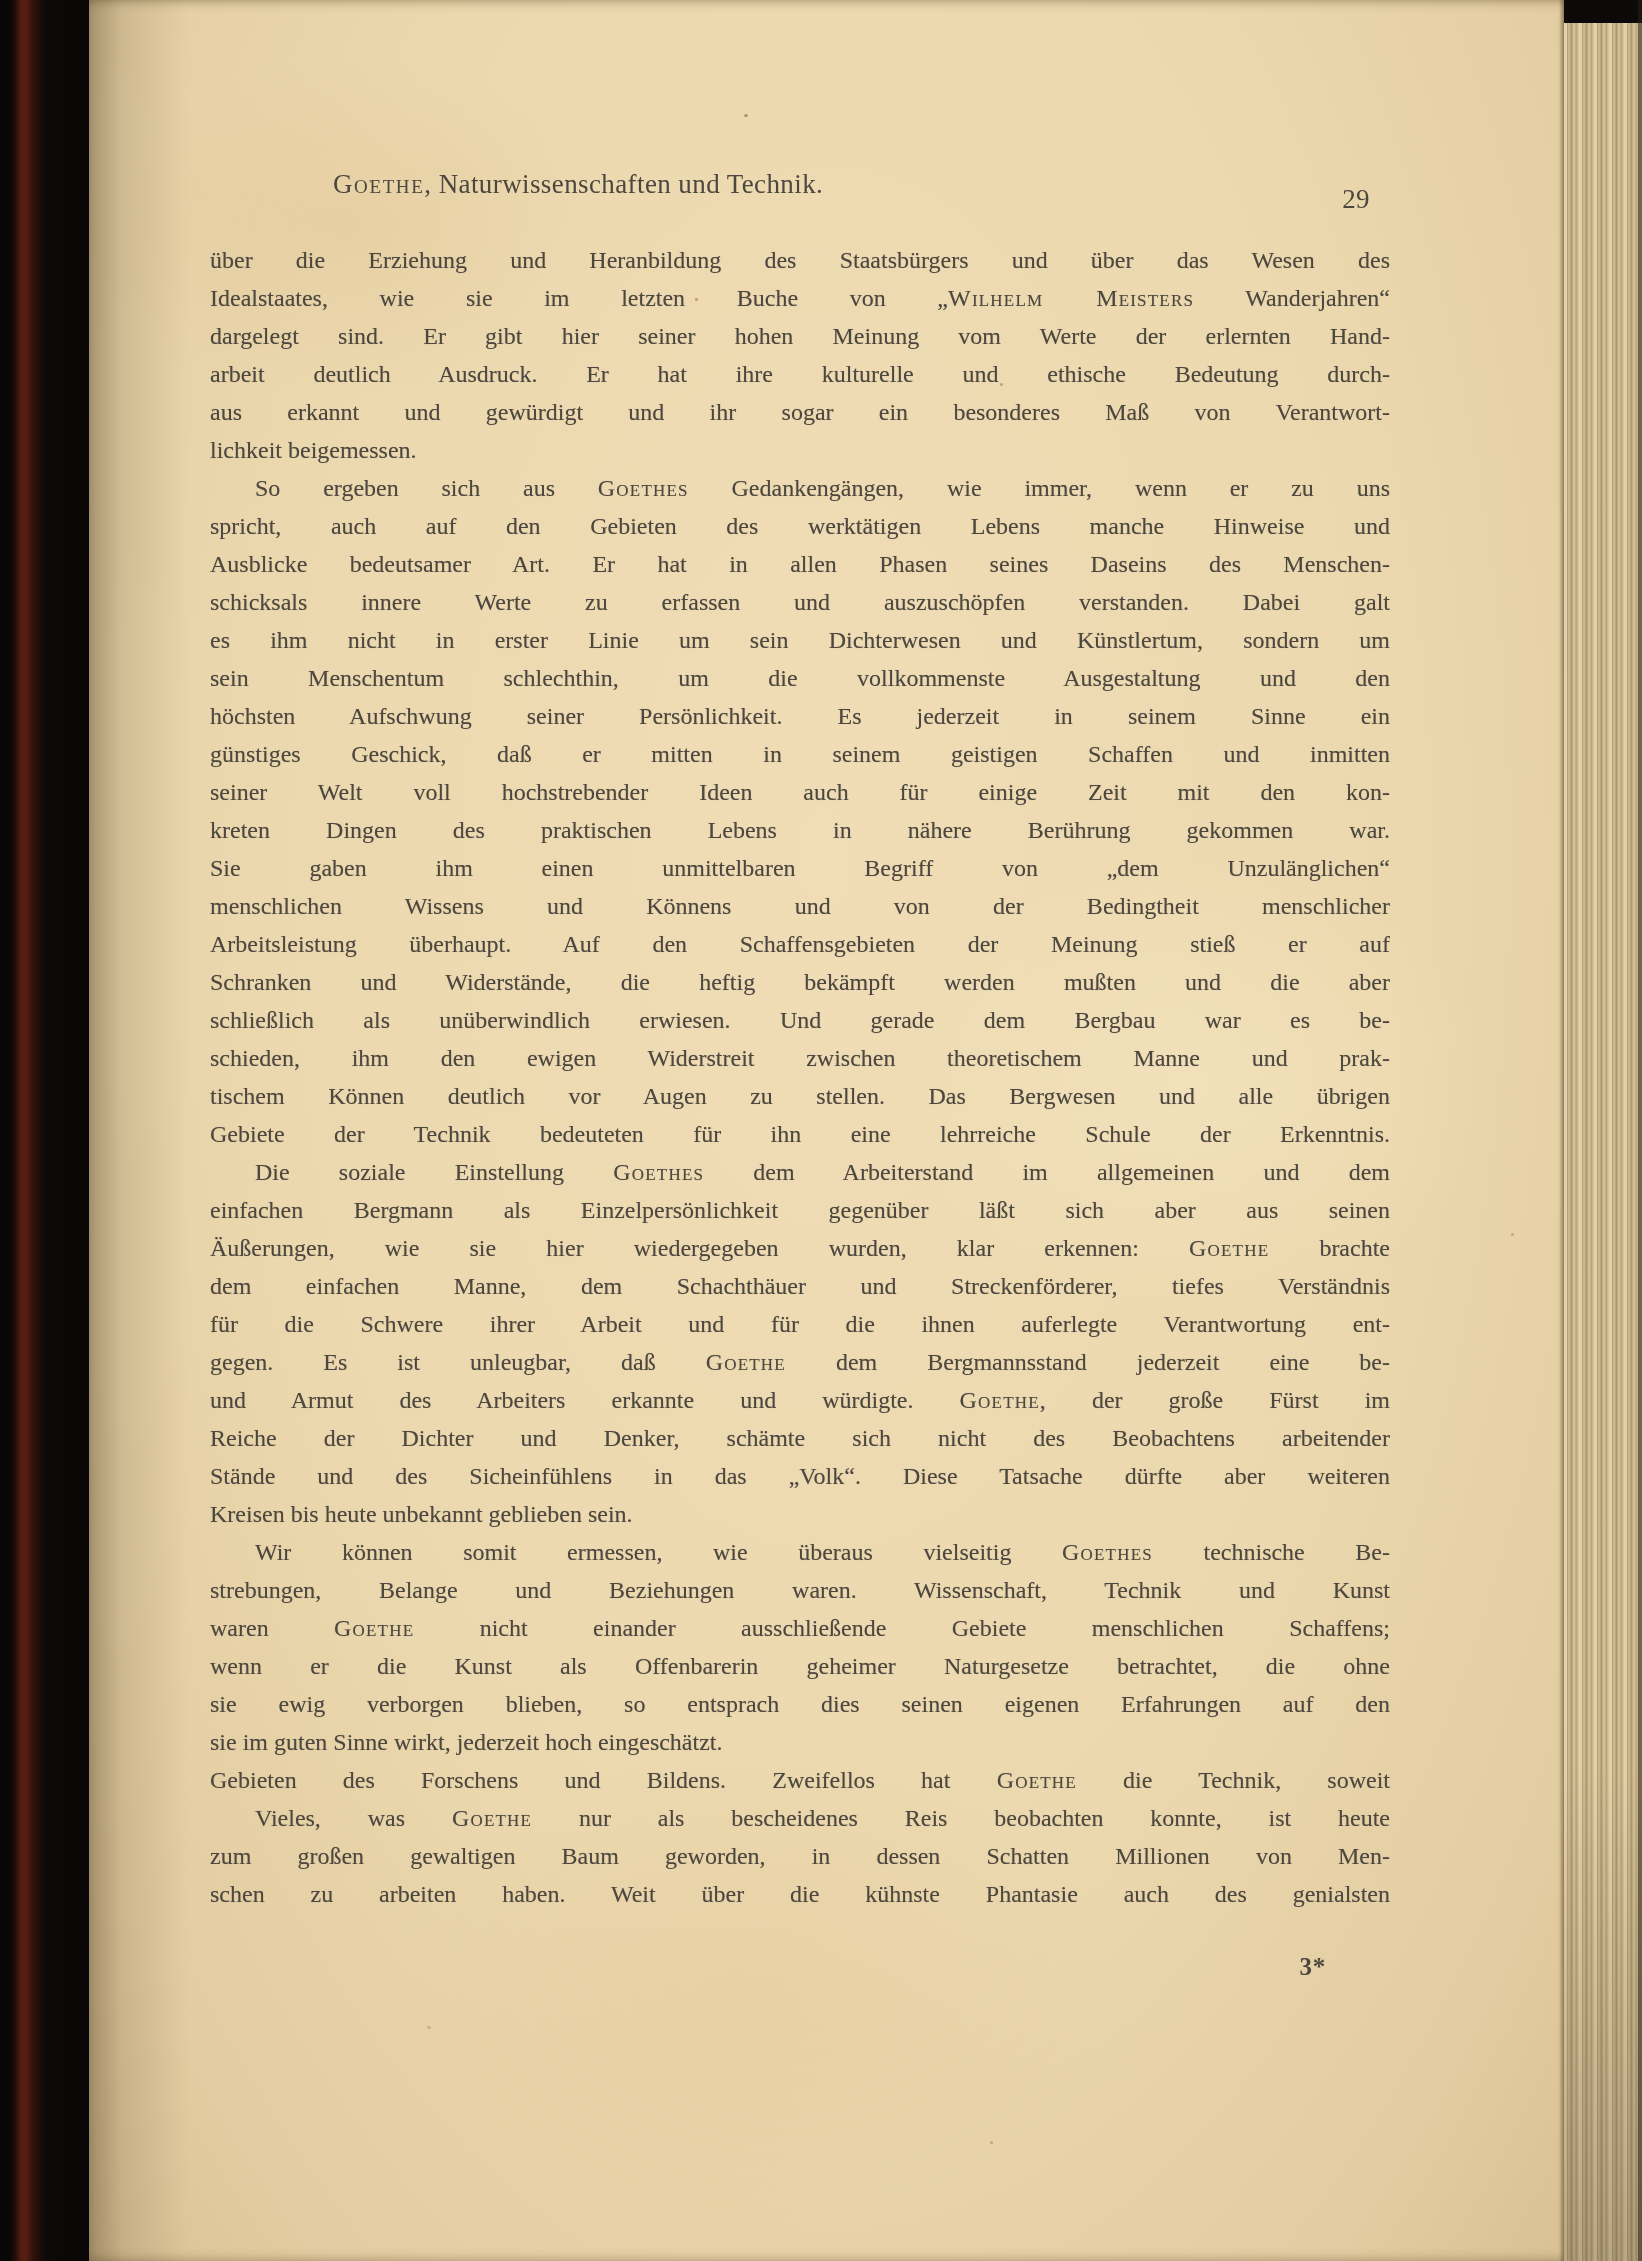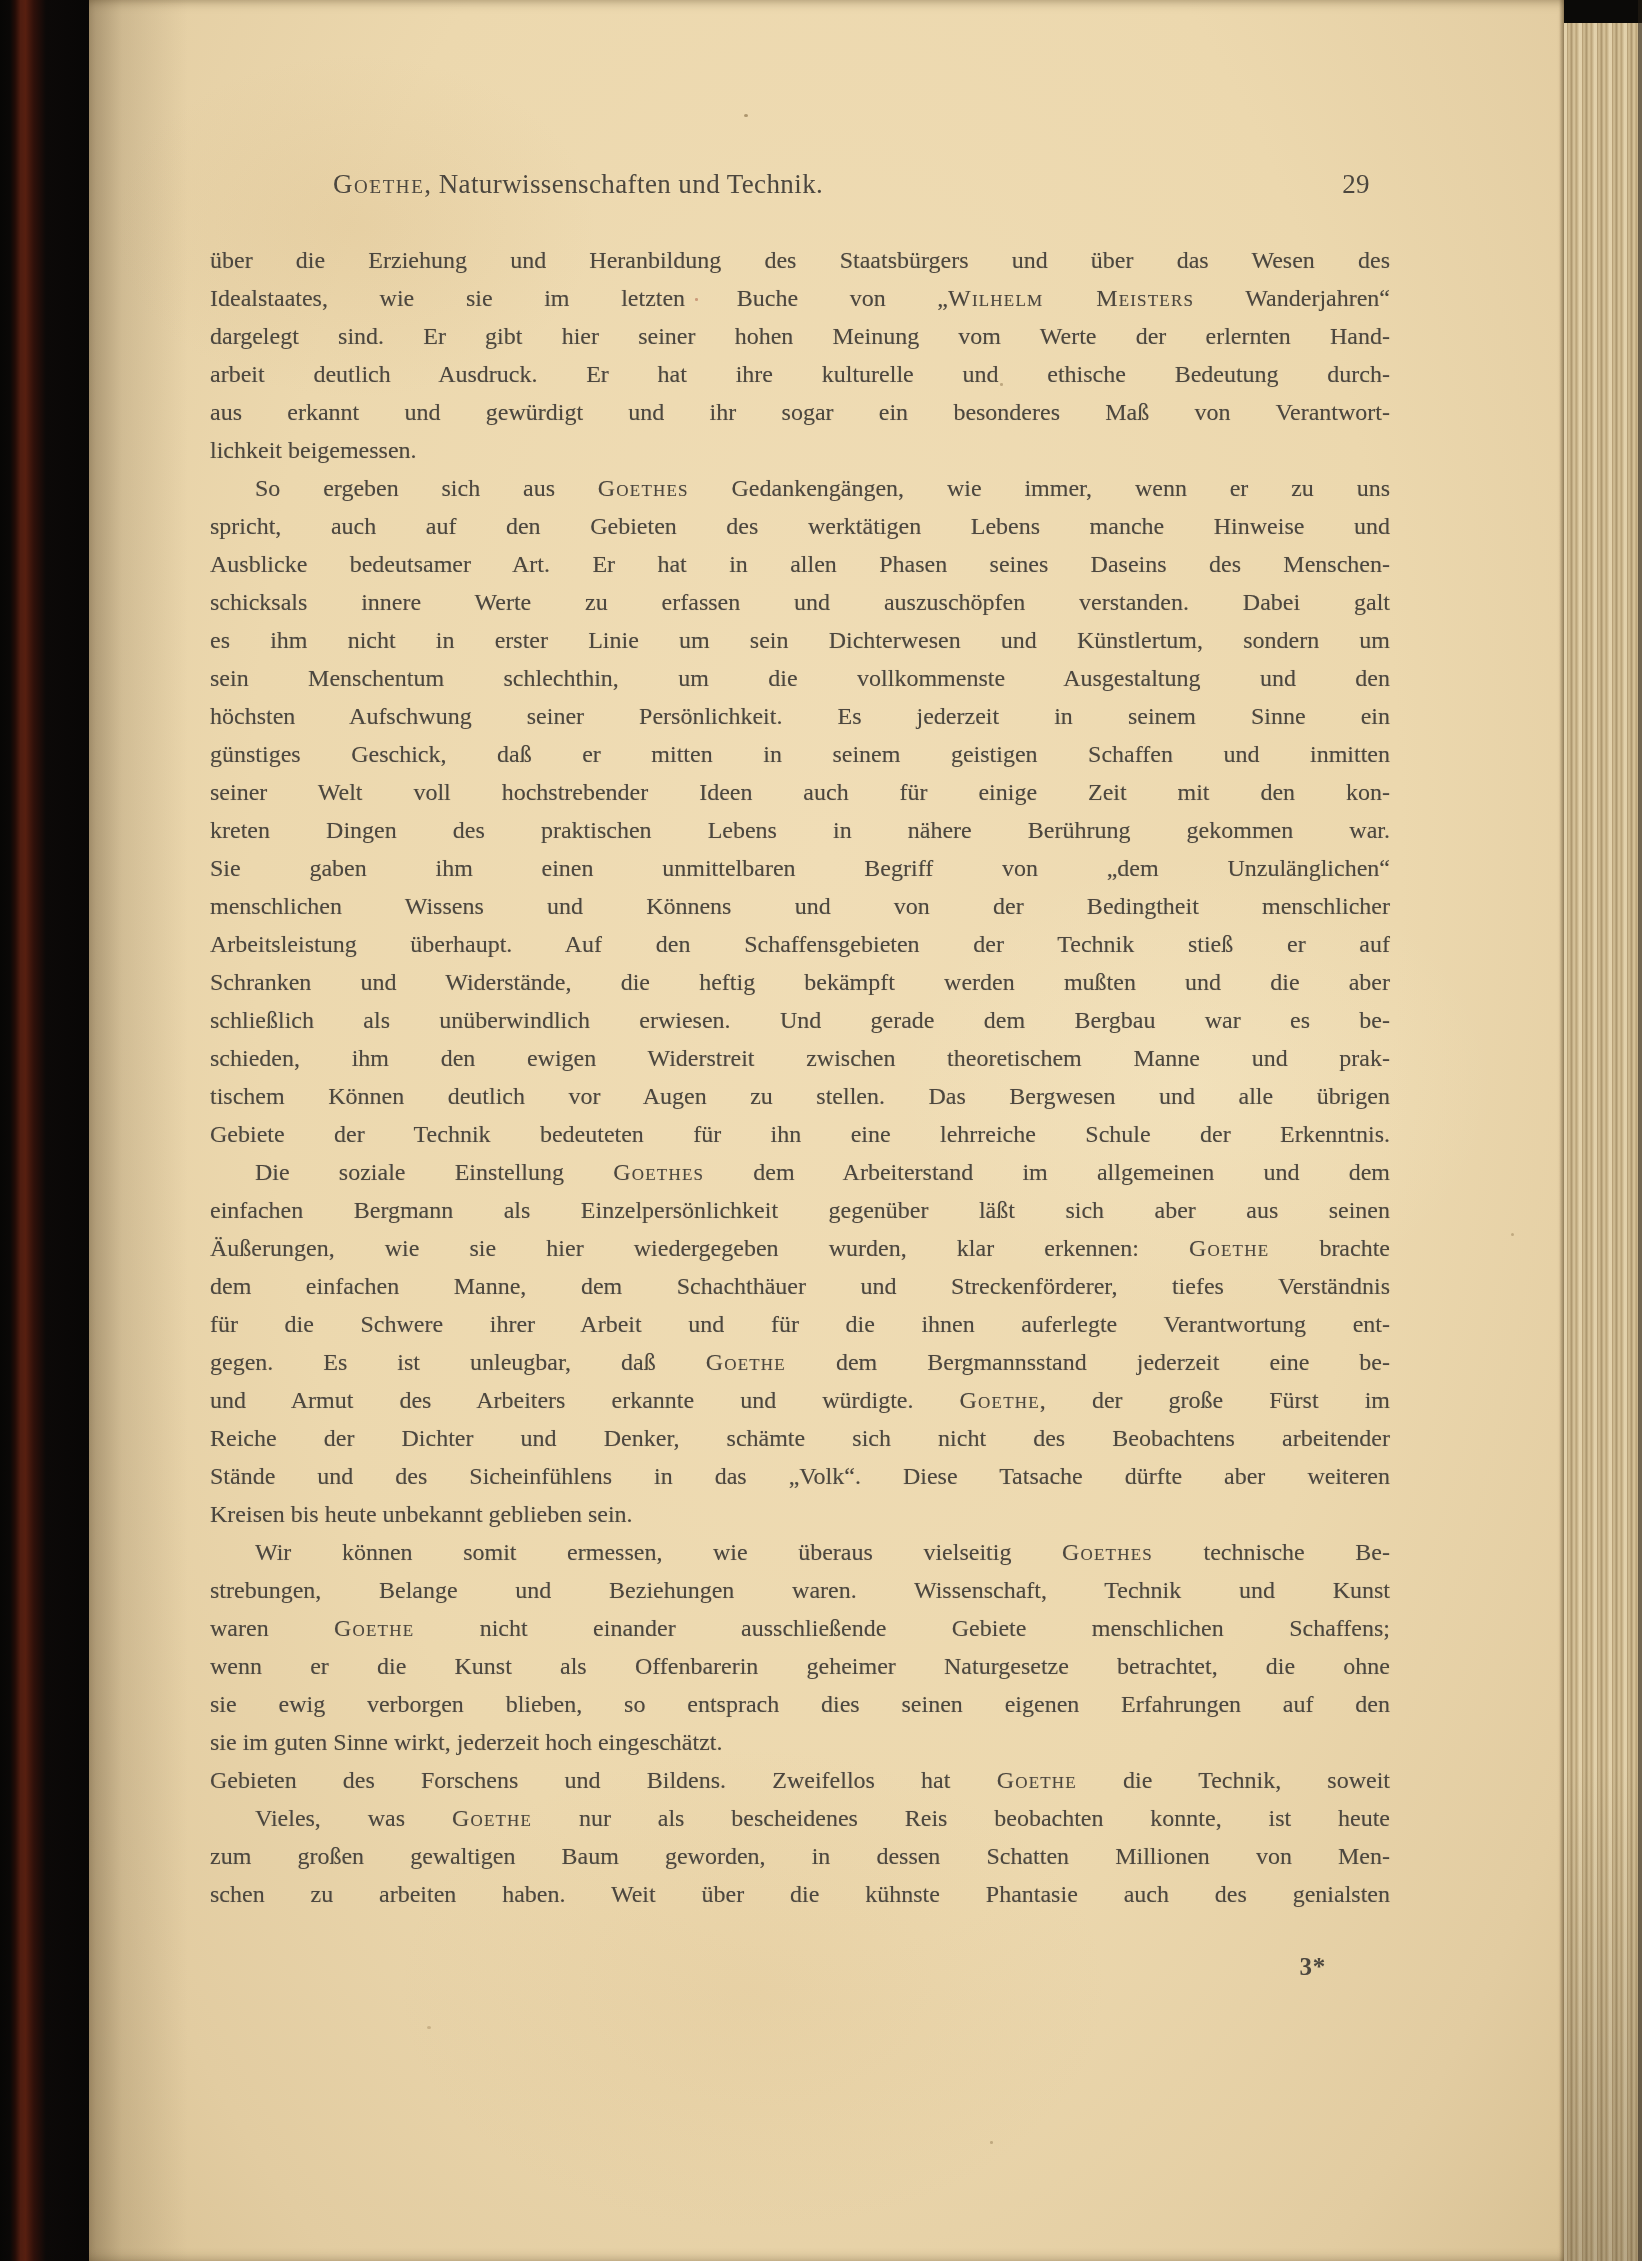--- a/index.html
+++ b/index.html
@@ -58,21 +58,21 @@
   .fore-edge::after {
     content: ""; position: absolute; right: 0; top: 0; width: 4.1px; height: 100%;
     background: rgba(38,30,20,0.6);
   }
 
   
   .content { position: absolute; left: 121px; top: 0; width: 1180px; height: 100%; color: var(--ink, #4c473f); }
 
   .running-head { position: absolute; top: 169px; left: 0; width: 100%; height: 36px; font-size: 27px; letter-spacing: 0.4px; }
   .running-head .title { position: absolute; left: 123px; top: 0; white-space: nowrap; }
-  .running-head .pagenum { position: absolute; right: 20px; top: 0; }
+  .running-head .pagenum { position: absolute; right: 20px; top: 15px; }
 
   .bodytext {
     position: absolute; top: 241px; left: 0; width: 100%;
     font-size: 24px; line-height: 38px;
     text-shadow: 0 0 0.8px rgba(76,71,63,0.35);
   }
   .para { margin: 0; }
   .para.indent .line:first-child { text-indent: 45px; }
   .line { text-align: justify; text-align-last: justify; }
   .line.ragged { text-align-last: left; }
@@ -122,21 +122,21 @@
             <div class="line">Ausblicke bedeutsamer Art. Er hat in allen Phasen seines Daseins des Menschen-</div>
             <div class="line">schicksals innere Werte zu erfassen und auszuschöpfen verstanden. Dabei galt</div>
             <div class="line">es ihm nicht in erster Linie um sein Dichterwesen und Künstlertum, sondern um</div>
             <div class="line">sein Menschentum schlechthin, um die vollkommenste Ausgestaltung und den</div>
             <div class="line">höchsten Aufschwung seiner Persönlichkeit. Es jederzeit in seinem Sinne ein</div>
             <div class="line">günstiges Geschick, daß er mitten in seinem geistigen Schaffen und inmitten</div>
             <div class="line">seiner Welt voll hochstrebender Ideen auch für einige Zeit mit den kon-</div>
             <div class="line">kreten Dingen des praktischen Lebens in nähere Berührung gekommen war.</div>
             <div class="line">Sie gaben ihm einen unmittelbaren Begriff von „dem Unzulänglichen“</div>
             <div class="line">menschlichen Wissens und Könnens und von der Bedingtheit menschlicher</div>
-            <div class="line">Arbeitsleistung überhaupt. Auf den Schaffensgebieten der Technik stieß er auf</div>
+            <div class="line">Arbeitsleistung überhaupt. Auf den Schaffensgebieten der Meinung stieß er auf</div>
             <div class="line">Schranken und Widerstände, die heftig bekämpft werden mußten und die aber</div>
             <div class="line">schließlich als unüberwindlich erwiesen. Und gerade dem Bergbau war es be-</div>
             <div class="line">schieden, ihm den ewigen Widerstreit zwischen theoretischem Manne und prak-</div>
             <div class="line">tischem Können deutlich vor Augen zu stellen. Das Bergwesen und alle übrigen</div>
             <div class="line">Gebiete der Technik bedeuteten für ihn eine lehrreiche Schule der Erkenntnis.</div>
           </div>
           <div class="para indent">
             <div class="line">Die soziale Einstellung <span class="sc">Goethes</span> dem Arbeiterstand im allgemeinen und dem</div>
             <div class="line">einfachen Bergmann als Einzelpersönlichkeit gegenüber läßt sich aber aus seinen</div>
             <div class="line">Äußerungen, wie sie hier wiedergegeben wurden, klar erkennen: <span class="sc">Goethe</span> brachte</div>

